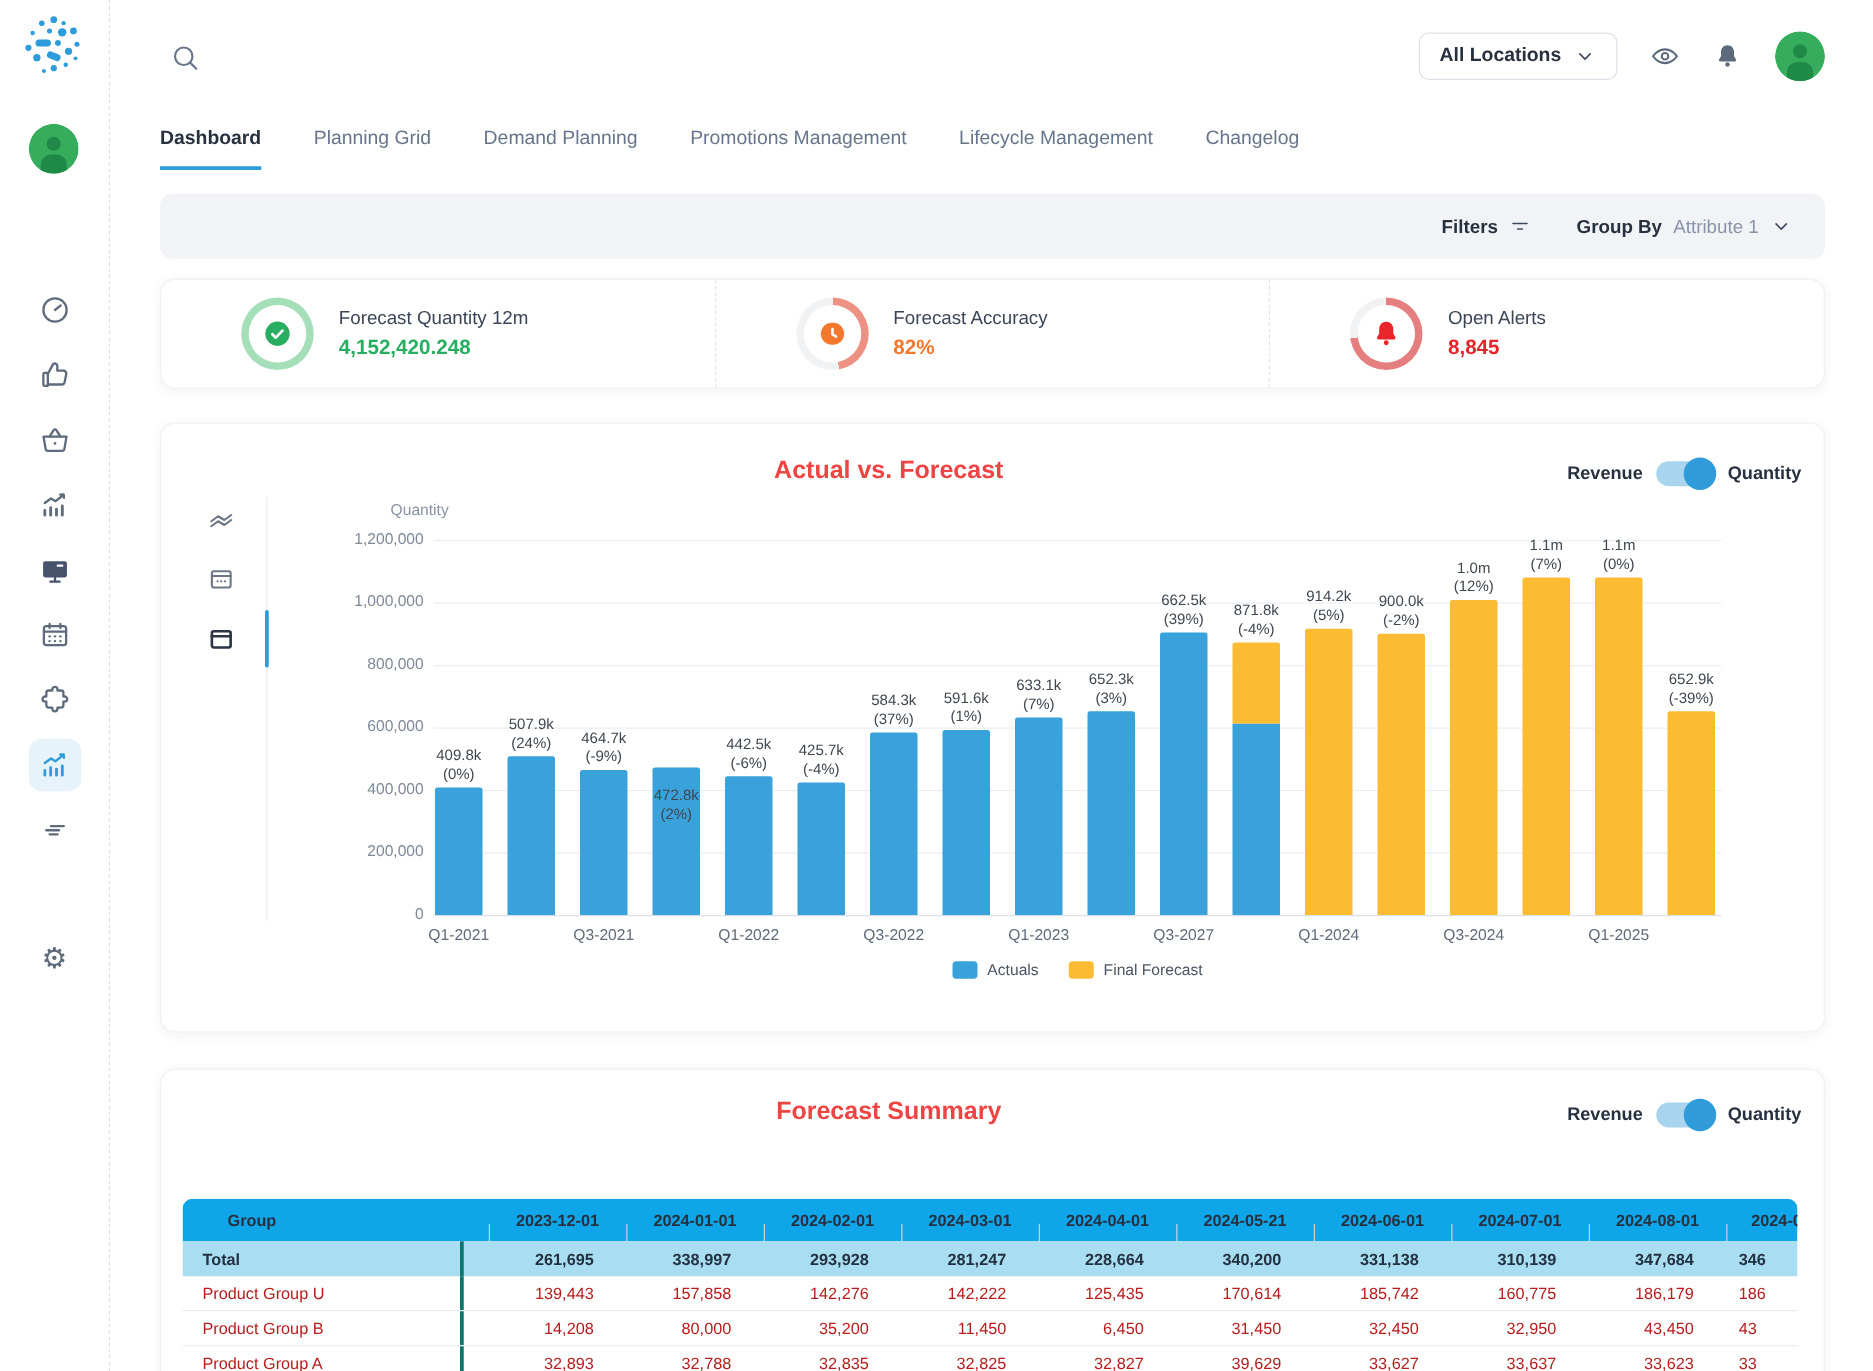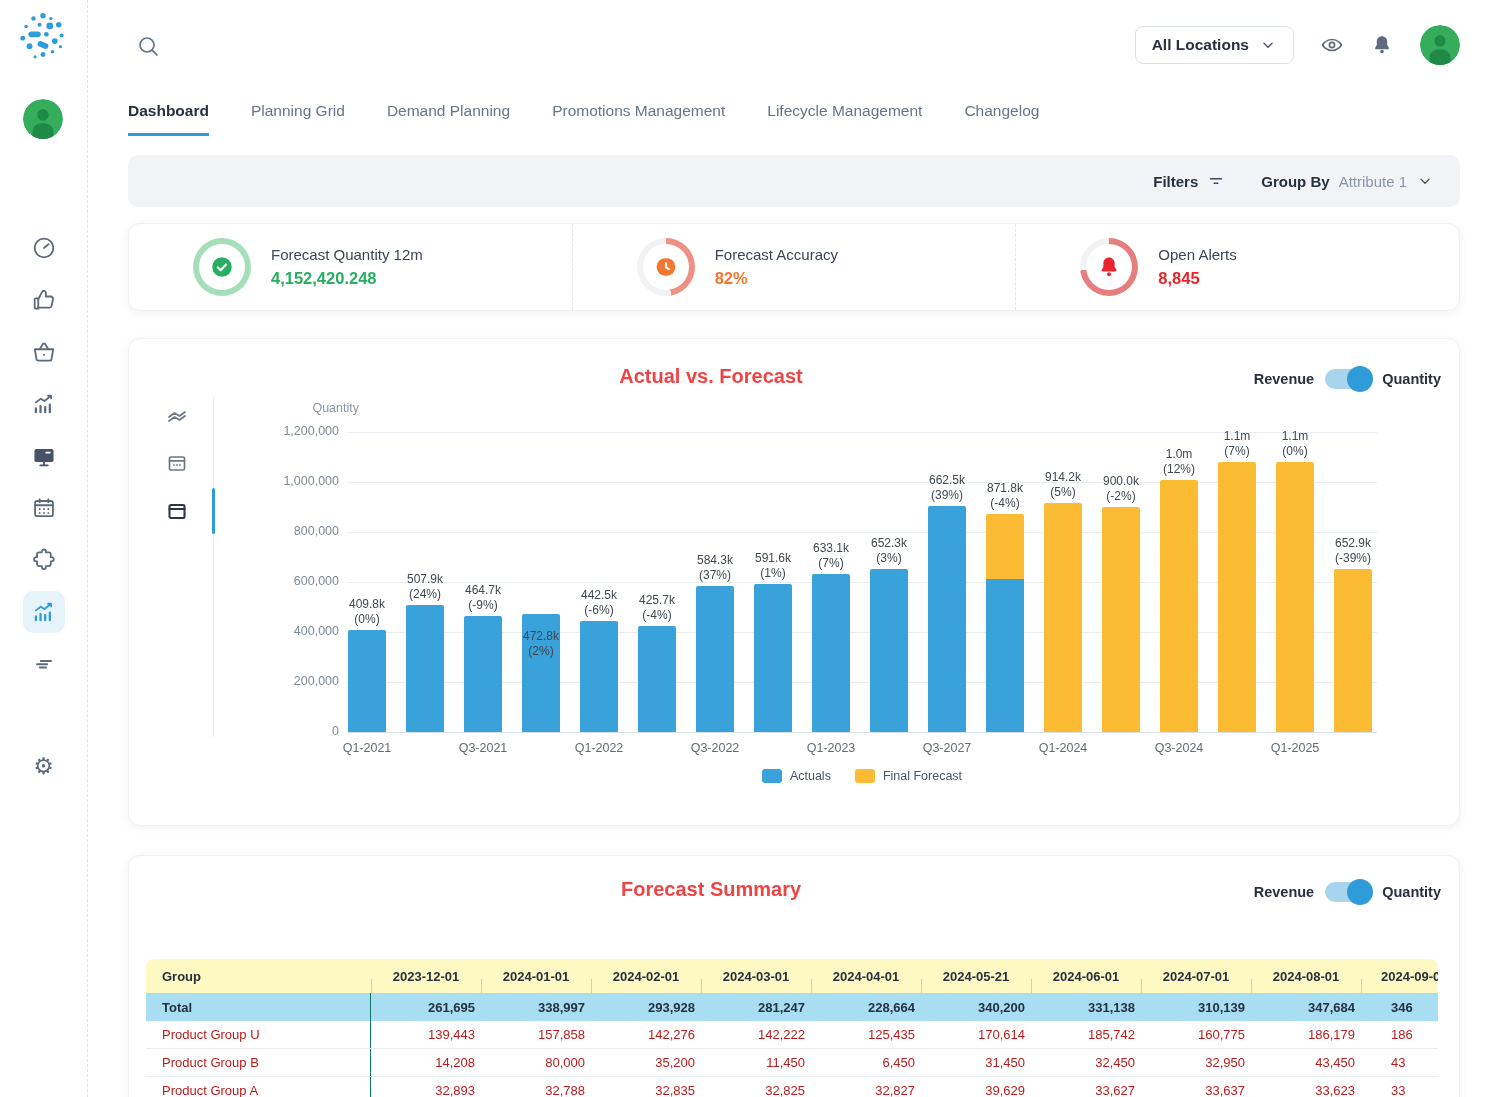--- a/index.html
+++ b/index.html
@@ -90,25 +90,25 @@
     justify-content:center; align-items:center; gap:24px; }
   .legend-item { display:flex; align-items:center; gap:8px; font-size:12.5px; color:#4a5563; }
   .legend-swatch { width:20px; height:14px; border-radius:3px; }
 
   
   .summary-card { top:855px; height:400px; }
   .sum-subtitle { position:absolute; top:56px; left:0; right:166px; text-align:center;
     font-size:14.5px; color:#8a94a6; }
   .table-wrap { position:absolute; left:17px; top:103px; width:1292px; overflow:hidden; }
   .trow { display:flex; height:28px; align-items:center; border-bottom:1px solid #e8edf1; font-size:13px; color:#b91c1c; }
-  .trow.thead { height:34px; background:#fef9c3; border-radius:8px 8px 0 0; font-weight:700;
-    color:#27303f; border-bottom:none; }
+  .trow.thead { height:34px; background:#0ea5e9; border-radius:8px 8px 0 0; font-weight:700;
+    color:#27303f; border-bottom:none;padding-left:20px; }
   .trow.total { background:#a8ddf2; font-weight:700; color:#233240; border-bottom:none; }
   .tcell { flex:none; white-space:nowrap; }
-  .tcell.c0 { width:225px; padding-left:16px; text-align:left; border-right:1px solid #0f766e; height:100%;
+  .tcell.c0 { width:225px; padding-left:16px; text-align:left; border-right:3px solid #0f766e; height:100%;
     display:flex; align-items:center; }
   .thead .tcell.c0 { border-right:none; }
   .tcell.cd { width:110px; text-align:right; padding-right:6px; position:relative; }
   .thead .tcell.cd::before { content:""; position:absolute; left:0; top:10px; height:14px;
     border-left:1px solid #c8cfda; }
   .thead .tcell.cd { text-align:center; padding-right:0; }
   .tcell.clast { width:110px; text-align:left; padding-left:30px; position:relative; }
   .thead .tcell.clast { padding-left:20px; }
   .thead .tcell.clast::before { content:""; position:absolute; left:0; top:10px; height:14px;
     border-left:1px solid #c8cfda; }

